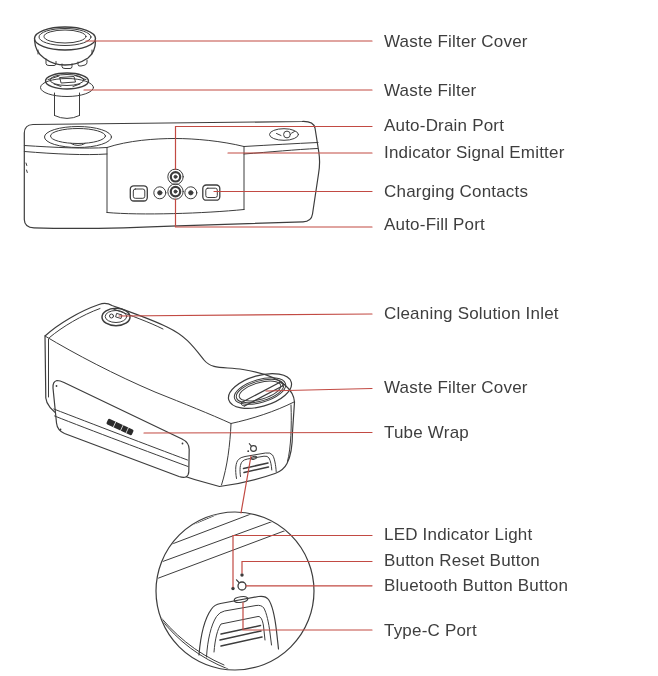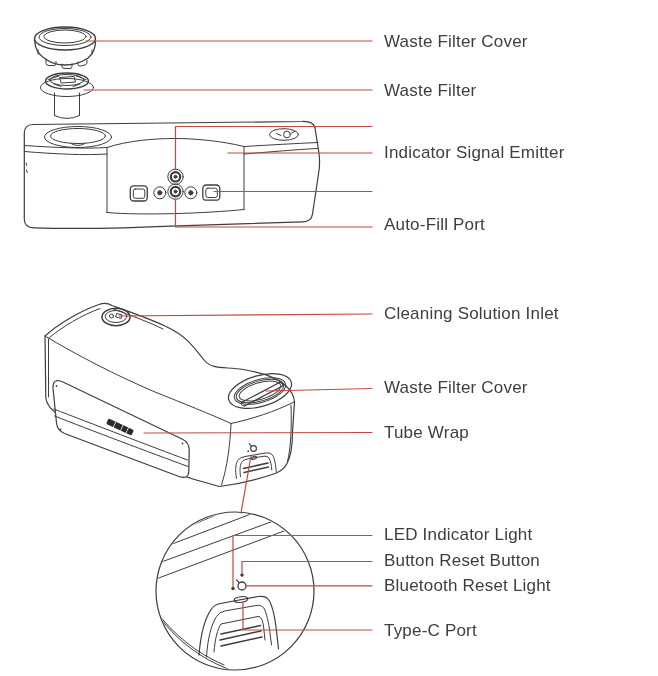--- a/index.html
+++ b/index.html
@@ -182,24 +182,26 @@
       <path d="M251,456 L241,513"></path>
       <path d="M233,587 L233,535.5 L372,535.5"></path>
       <path d="M242,573 L242,561.5 L372,561.5"></path>
       <path d="M246,585.8 L372,585.8"></path>
       <path d="M243,602.5 L243,630 L372,630"></path>
     </g>
   </svg>
 
   <div class="label" style="top:41px">Waste Filter Cover</div>
   <div class="label" style="top:90px">Waste Filter</div>
+  <div class="label" style="top:125px">Auto-Drain Port</div>
   <div class="label" style="top:152px">Indicator Signal Emitter</div>
+  <div class="label" style="top:191px">Charging Contacts</div>
   <div class="label" style="top:224px">Auto-Fill Port</div>
 
   <div class="label" style="top:313px">Cleaning Solution Inlet</div>
   <div class="label" style="top:387px">Waste Filter Cover</div>
   <div class="label" style="top:432px">Tube Wrap</div>
 
   <div class="label" style="top:534px">LED Indicator Light</div>
   <div class="label" style="top:560px">Button Reset Button</div>
-  <div class="label" style="top:585px">Bluetooth Reset Light</div>
+  <div class="label" style="top:585px">Bluetooth Button Button</div>
   <div class="label" style="top:630px">Type-C Port</div>
 </div>
 
 </body></html>

